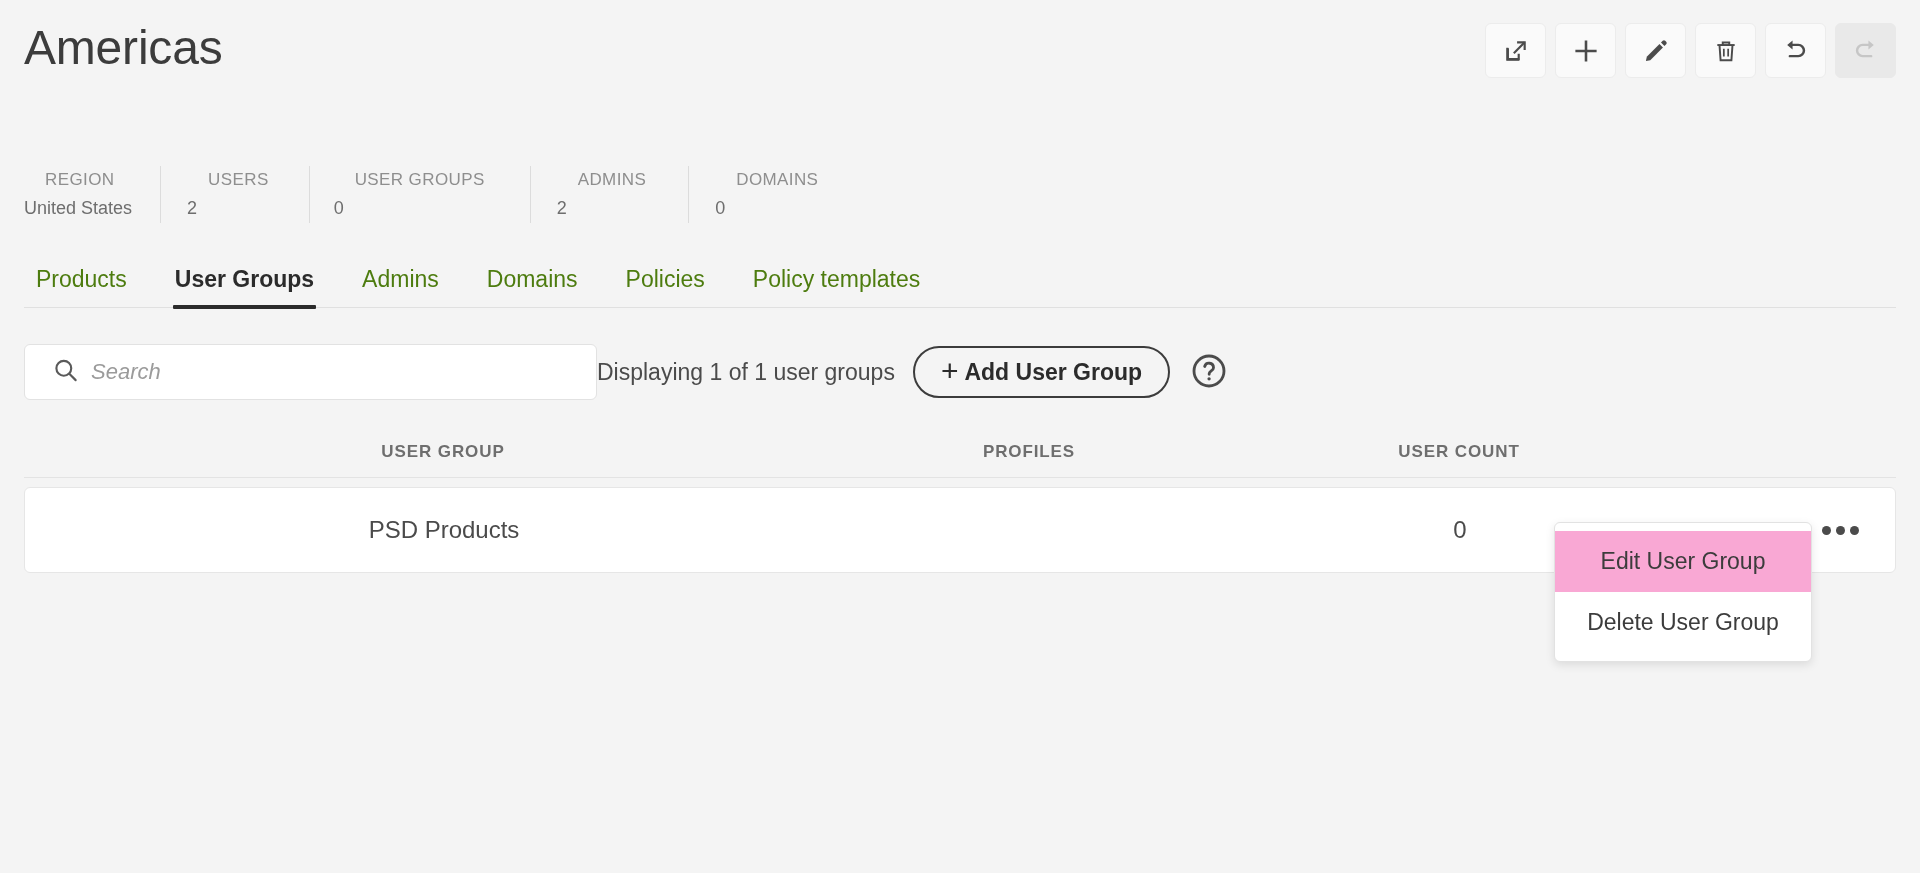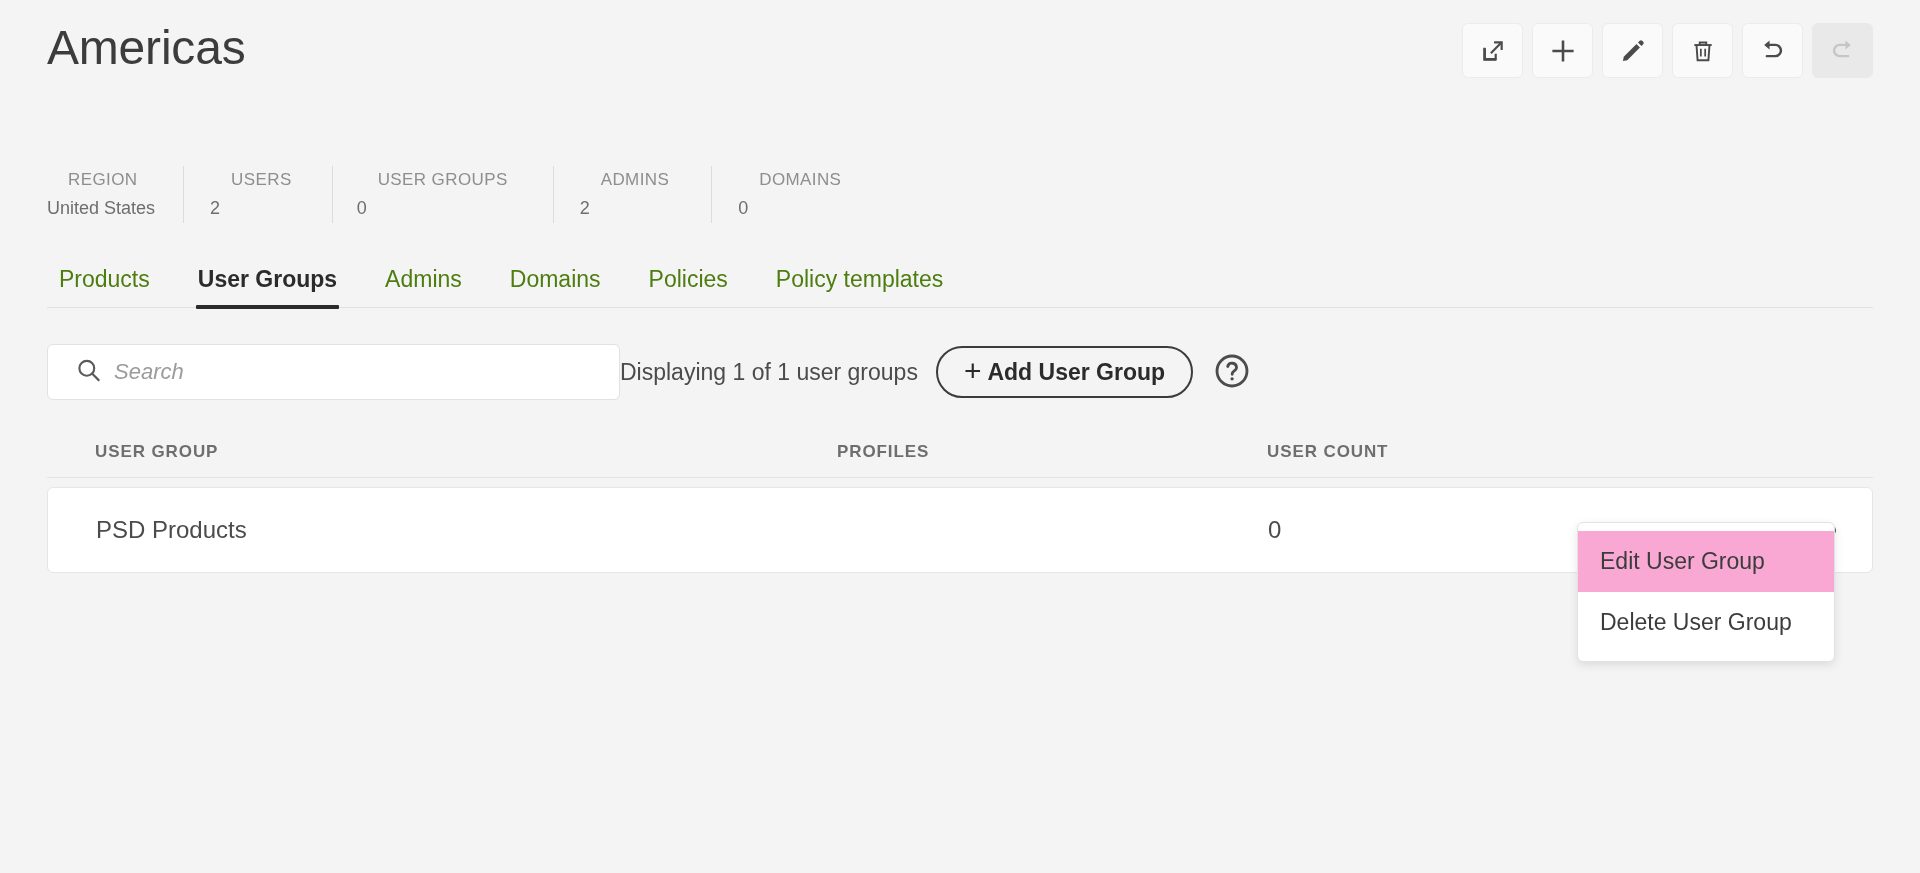--- a/index.html
+++ b/index.html
@@ -11,21 +11,21 @@
     font-family: "Liberation Sans", sans-serif;
     color: #4b4b4b;
     overflow: hidden;
   }
 
   .page {
     position: relative;
     width: 1920px;
     height: 669px;
     background: #f4f4f4;
-    padding: 0 47px;
+    padding: 0 24px;
   }
 
   
   .header-row {
     position: relative;
     height: 120px;
   }
 
   .page-title {
     position: absolute;
@@ -223,20 +223,21 @@
     display: flex;
     align-items: center;
     justify-content: center;
     padding: 0;
   }
 
   
   .table {
     margin-top: 26px;
     position: relative;
+    text-align: center;
   }
 
   .table-head {
     display: flex;
     align-items: center;
     height: 52px;
     padding: 0 30px;
     border-bottom: 1px solid #e3e3e3;
   }
   .th {

